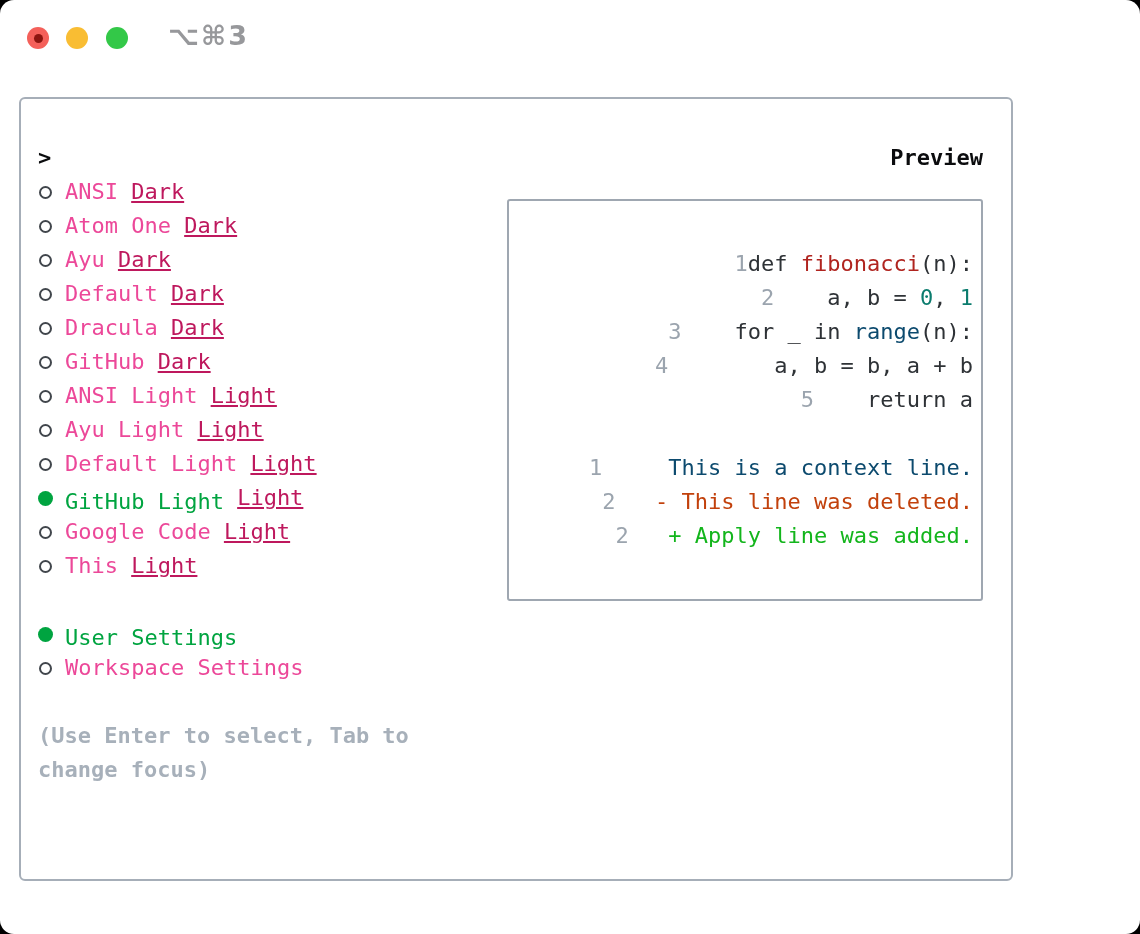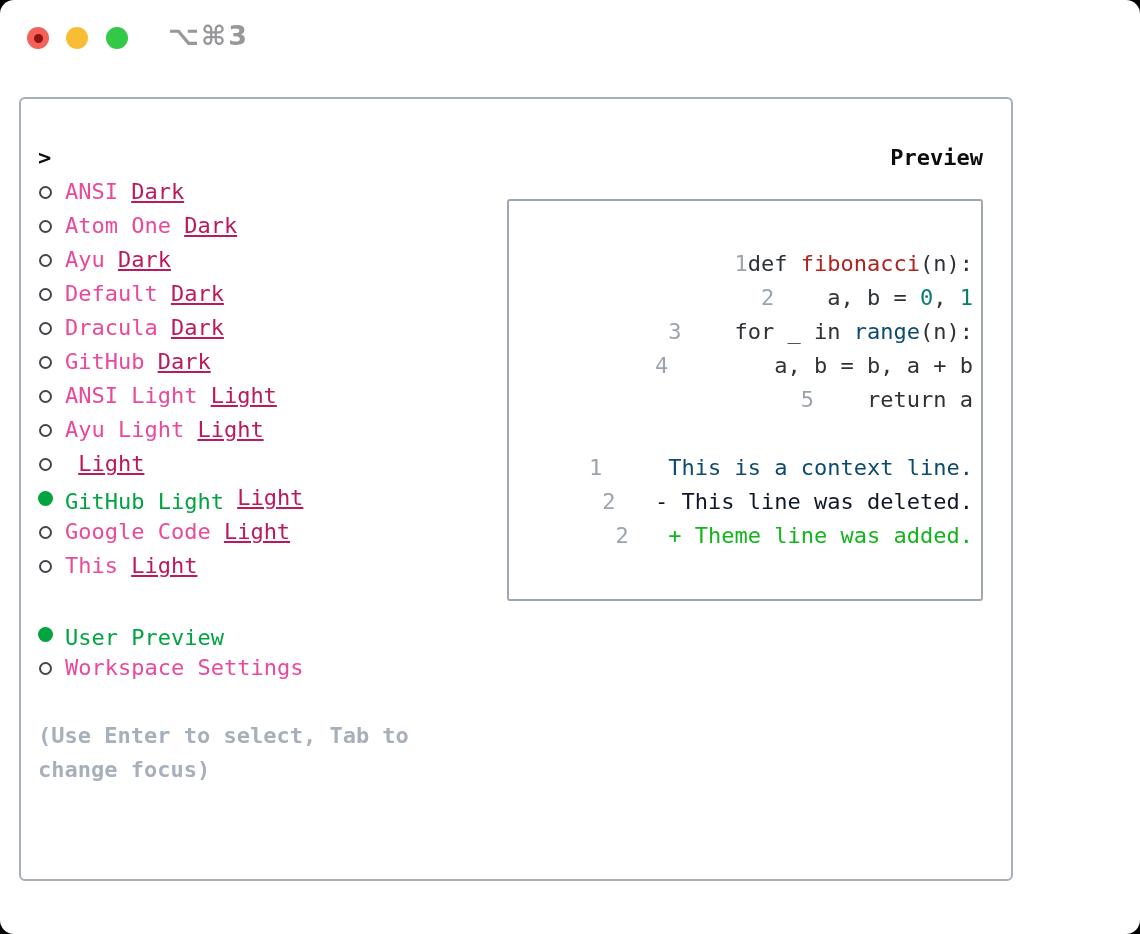--- a/index.html
+++ b/index.html
@@ -52,21 +52,21 @@
     border:2px solid #9fa7b1;border-radius:3px;background:#fff;
     padding:46px 8px 0 19px;overflow:hidden;
   }
   .pline{height:34px;line-height:34px;font-size:22px;white-space:pre;}
   .lnum{display:inline-block;width:27px;color:#9ba4ae;}
   .tk-d{color:#2e3236;}
   .tk-fn{color:#b0241f;}
   .tk-num{color:#0b7c6e;}
   .tk-bi{color:#0c4a6e;}
   .tk-ctx{color:#0c4a6e;}
-  .tk-del{color:#0f172a;}
+  .tk-del{color:#c2410c;}
   .tk-add{color:#13b51c;}
 </style>
 </head>
 <body>
 
 <div class="window">
 
   <div class="titlebar">
     <span class="tl tl-close">
         <span class="tl-inner"></span>
@@ -119,20 +119,21 @@
         <span class="nm">ANSI Light</span>
         <span class="tg">Light</span>
       </div>
       <div class="row">
         <span class="mk"><span class="ring"></span></span>
         <span class="nm">Ayu Light</span>
         <span class="tg">Light</span>
       </div>
       <div class="row">
         <span class="mk"><span class="ring"></span></span>
+        <span class="nm">Default Light</span>
         <span class="tg">Light</span>
       </div>
       <div class="row sel">
         <span class="mk"><span class="dot"></span></span>
         <span class="nm">GitHub Light</span>
         <span class="tg">Light</span>
       </div>
       <div class="row">
         <span class="mk"><span class="ring"></span></span>
         <span class="nm">Google Code</span>
@@ -141,21 +142,21 @@
       <div class="row">
         <span class="mk"><span class="ring"></span></span>
         <span class="nm">This</span>
         <span class="tg">Light</span>
       </div>
 
       <div class="spacer"></div>
 
       <div class="row sel">
         <span class="mk"><span class="dot"></span></span>
-        <span class="nm">User Preview</span>
+        <span class="nm">User Settings</span>
       </div>
       <div class="row">
         <span class="mk"><span class="ring"></span></span>
         <span class="nm">Workspace Settings</span>
       </div>
 
       <div class="spacer"></div>
 
       <div class="row hint-row">(Use Enter to select, Tab to</div>
       <div class="row hint-row">change focus)</div>
@@ -165,18 +166,18 @@
       <div class="phead">Preview</div>
       <div class="pbox">
         <div class="pline"><span class="lnum">1</span><span><span class="tk-d">def </span><span class="tk-fn">fibonacci</span><span class="tk-d">(n):</span></span></div>
         <div class="pline"><span class="lnum">2</span><span><span class="tk-d">    a, b = </span><span class="tk-num">0</span><span class="tk-d">, </span><span class="tk-num">1</span></span></div>
         <div class="pline"><span class="lnum">3</span><span><span class="tk-d">    for _ in </span><span class="tk-bi">range</span><span class="tk-d">(n):</span></span></div>
         <div class="pline"><span class="lnum">4</span><span><span class="tk-d">        a, b = b, a + b</span></span></div>
         <div class="pline"><span class="lnum">5</span><span><span class="tk-d">    return a</span></span></div>
         <div class="pline"><span class="lnum"></span><span></span></div>
         <div class="pline"><span class="lnum">1</span><span><span class="tk-ctx">     This is a context line.</span></span></div>
         <div class="pline"><span class="lnum">2</span><span><span class="tk-del">   - This line was deleted.</span></span></div>
-        <div class="pline"><span class="lnum">2</span><span><span class="tk-add">   + Theme line was added.</span></span></div>
+        <div class="pline"><span class="lnum">2</span><span><span class="tk-add">   + Apply line was added.</span></span></div>
       </div>
     </div>
 
   </div>
 </div>
 
 </body></html>

